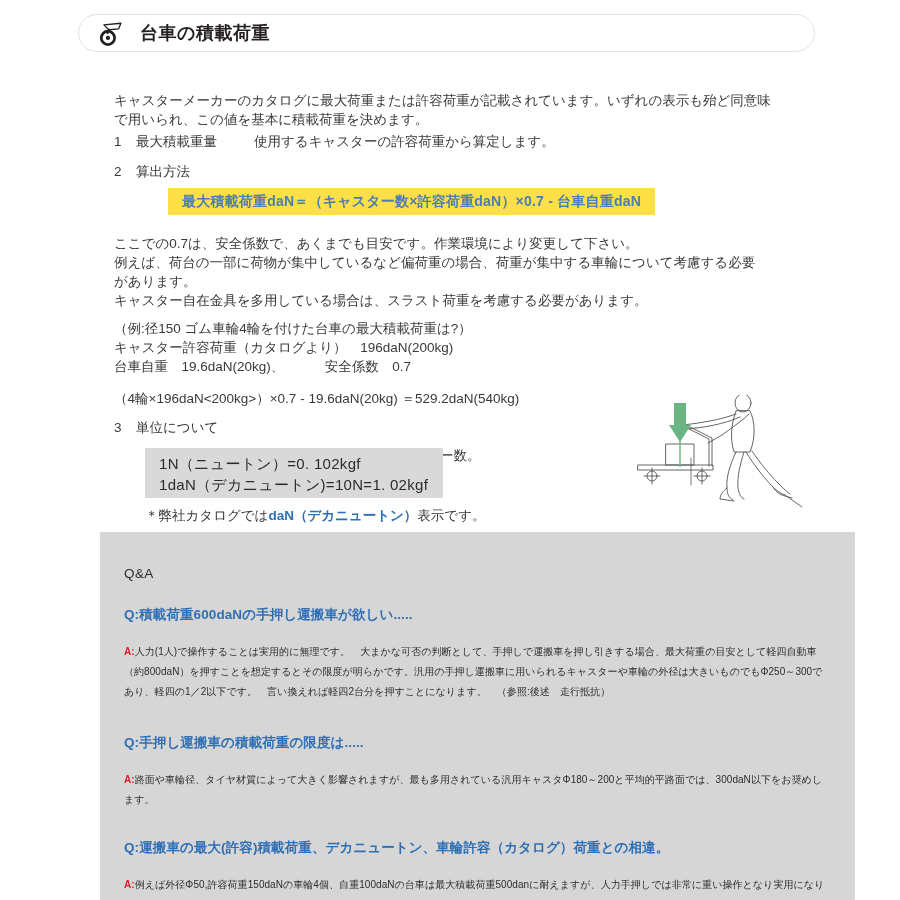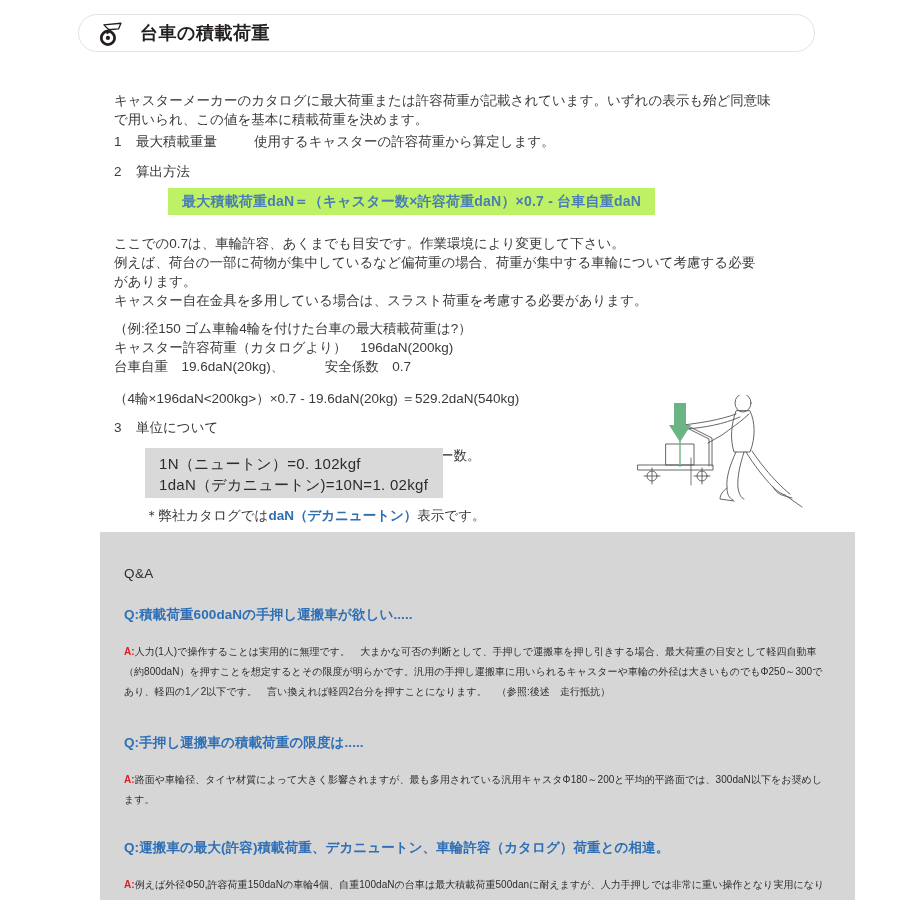--- a/index.html
+++ b/index.html
@@ -77,21 +77,21 @@
     min-width: 118px;
   }
 
   
   #formula-box {
     position: absolute;
     left: 168px;
     top: 118px;
     width: 487px;
     height: 27px;
-    background: #bef264;
+    background: #fde047;
     display: flex;
     align-items: center;
     justify-content: center;
     box-sizing: border-box;
   }
   #formula-text {
     font-size: 14px;
     font-weight: bold;
     color: #4a7db5;
     letter-spacing: 0.2px;
@@ -198,21 +198,21 @@
 
   <div class="num-row" style="left:114px; top:92px;">
     <span class="num-idx">2</span>
     <span class="num-label">算出方法</span>
   </div>
 
   <div id="formula-box">
     <span id="formula-text">最大積載荷重daN＝（キャスター数×許容荷重daN）×0.7 - 台車自重daN</span>
   </div>
 
-  <div class="para" style="left:114px; top:155px; width:700px;">ここでの0.7は、車輪許容、あくまでも目安です。作業環境により変更して下さい。
+  <div class="para" style="left:114px; top:155px; width:700px;">ここでの0.7は、安全係数で、あくまでも目安です。作業環境により変更して下さい。
 例えば、荷台の一部に荷物が集中しているなど偏荷重の場合、荷重が集中する車輪について考慮する必要
 があります。
 キャスター自在金具を多用している場合は、スラスト荷重を考慮する必要があります。</div>
 
   <div class="para" style="left:114px; top:240px; width:700px;">（例:径150 ゴム車輪4輪を付けた台車の最大積載荷重は?）
 キャスター許容荷重（カタログより）　196daN(200kg)
 台車自重　19.6daN(20kg)、　　　安全係数　0.7</div>
 
   <div class="para" style="left:114px; top:310px; width:700px;">（4輪×196daN&lt;200kg&gt;）×0.7 - 19.6daN(20kg) ＝529.2daN(540kg)</div>
 

